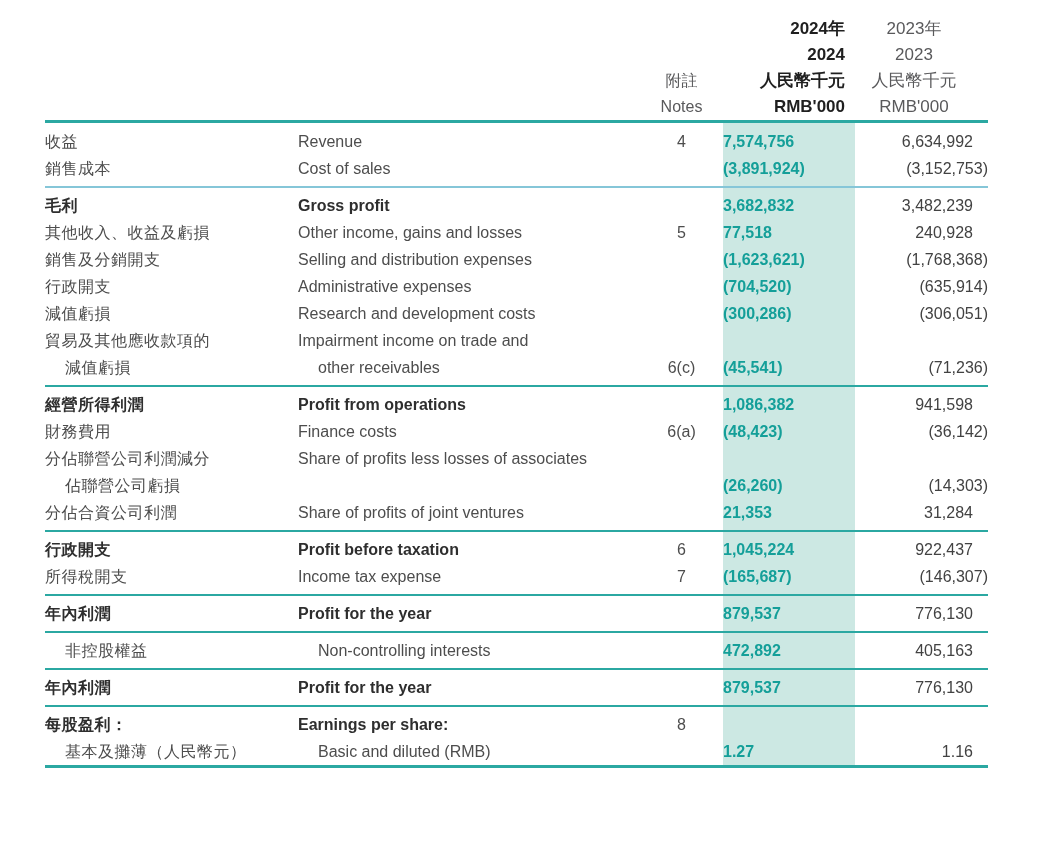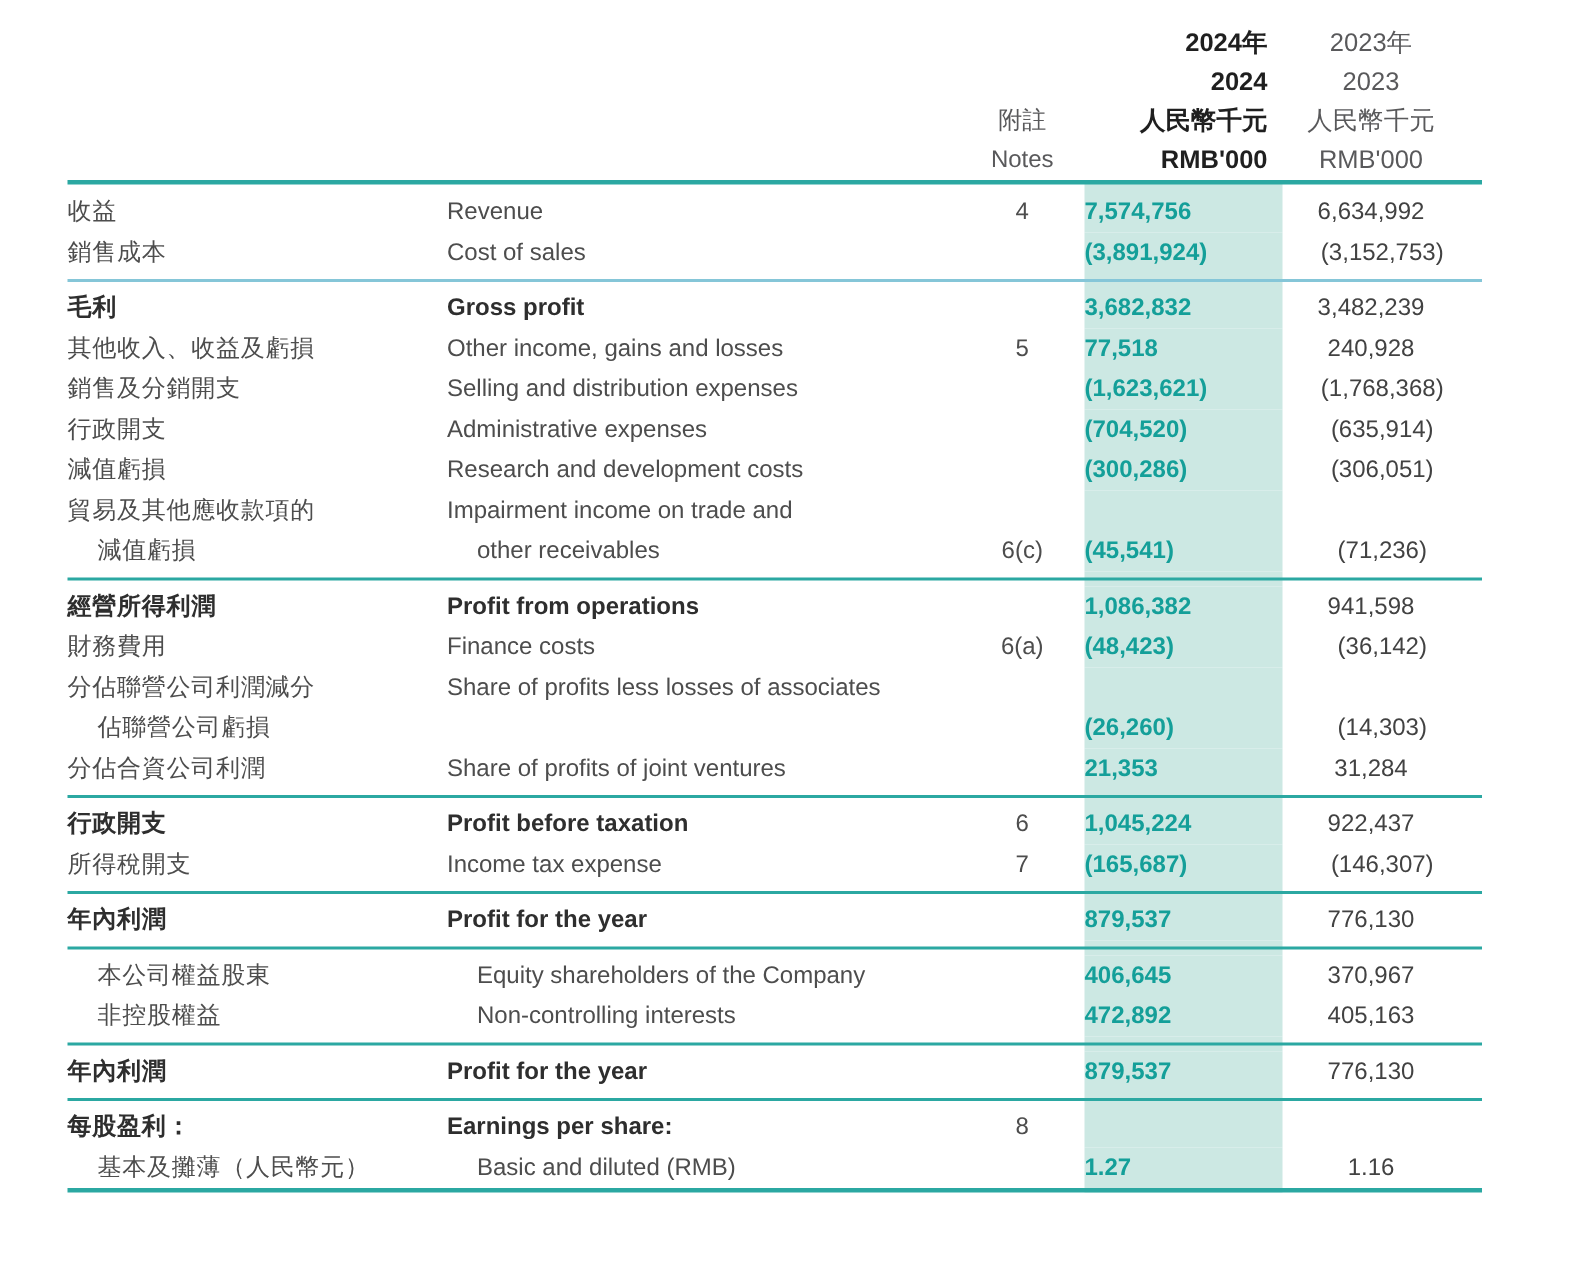--- a/index.html
+++ b/index.html
@@ -26,21 +26,21 @@
   .hnote{text-align:center;padding-right:18px;color:var(--hdr-gray);font-size:16px;}
 
   
   .row{height:27px;line-height:27px;white-space:nowrap;font-size:16px;}
   .cell{height:27px;overflow:visible;}
   .cn{color:var(--body);letter-spacing:0.5px;}
   .en{color:var(--body);}
   .note{color:var(--body);text-align:center;padding-right:18px;}
   .v24{background:var(--hl);color:var(--teal-text);font-weight:bold;text-align:left;padding-right:10px;}
   .v24.neg{padding-right:4px;}
-  .v23{color:var(--v23);text-align:center;padding-right:15px;}
+  .v23{color:var(--v23);text-align:right;padding-right:15px;}
   .v23.neg{padding-right:0;}
   .row.bold .cn,.row.bold .en{font-weight:bold;color:var(--bold);}
   .indent{padding-left:20px;}
 
   
   .divider{position:relative;height:10px;}
   .divider .cell{height:100%;}
   .divider .line{position:absolute;left:0;right:0;top:4px;height:2px;background:var(--rule);}
   .divider.light .line{background:var(--rule-light);}
   .divider.top{height:8px;}
@@ -247,27 +247,20 @@
   </div>
         <div class="grid divider teal">
     <div class="cell"></div>
     <div class="cell"></div>
     <div class="cell"></div>
     <div class="cell v24"></div>
     <div class="cell"></div>
     <div class="line"></div>
   </div>
         <div class="grid row">
-    <div class="cell cn indent">本公司權益股東</div>
-    <div class="cell en indent">Equity shareholders of the Company</div>
-    <div class="cell note"></div>
-    <div class="cell v24">406,645</div>
-    <div class="cell v23">370,967</div>
-  </div>
-        <div class="grid row">
     <div class="cell cn indent">非控股權益</div>
     <div class="cell en indent">Non-controlling interests</div>
     <div class="cell note"></div>
     <div class="cell v24">472,892</div>
     <div class="cell v23">405,163</div>
   </div>
         <div class="grid divider teal">
     <div class="cell"></div>
     <div class="cell"></div>
     <div class="cell"></div>

